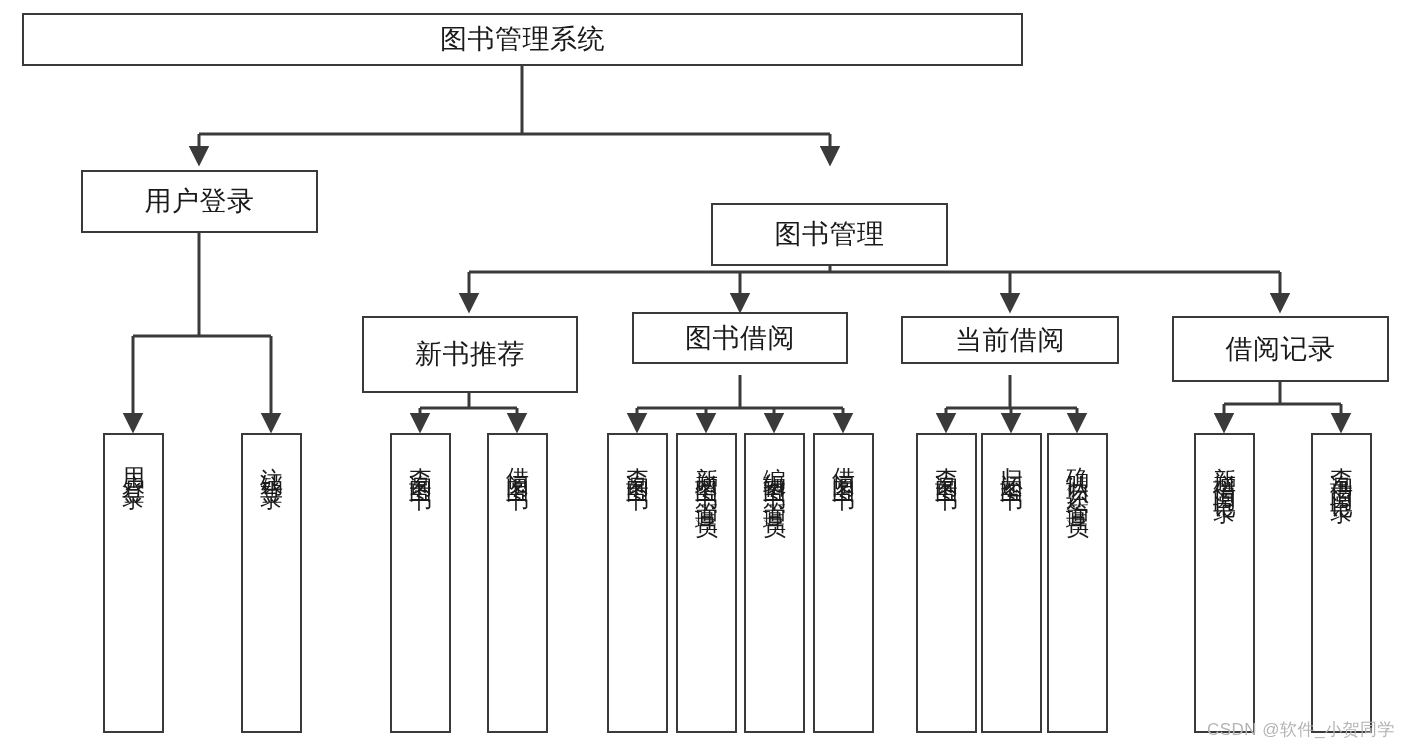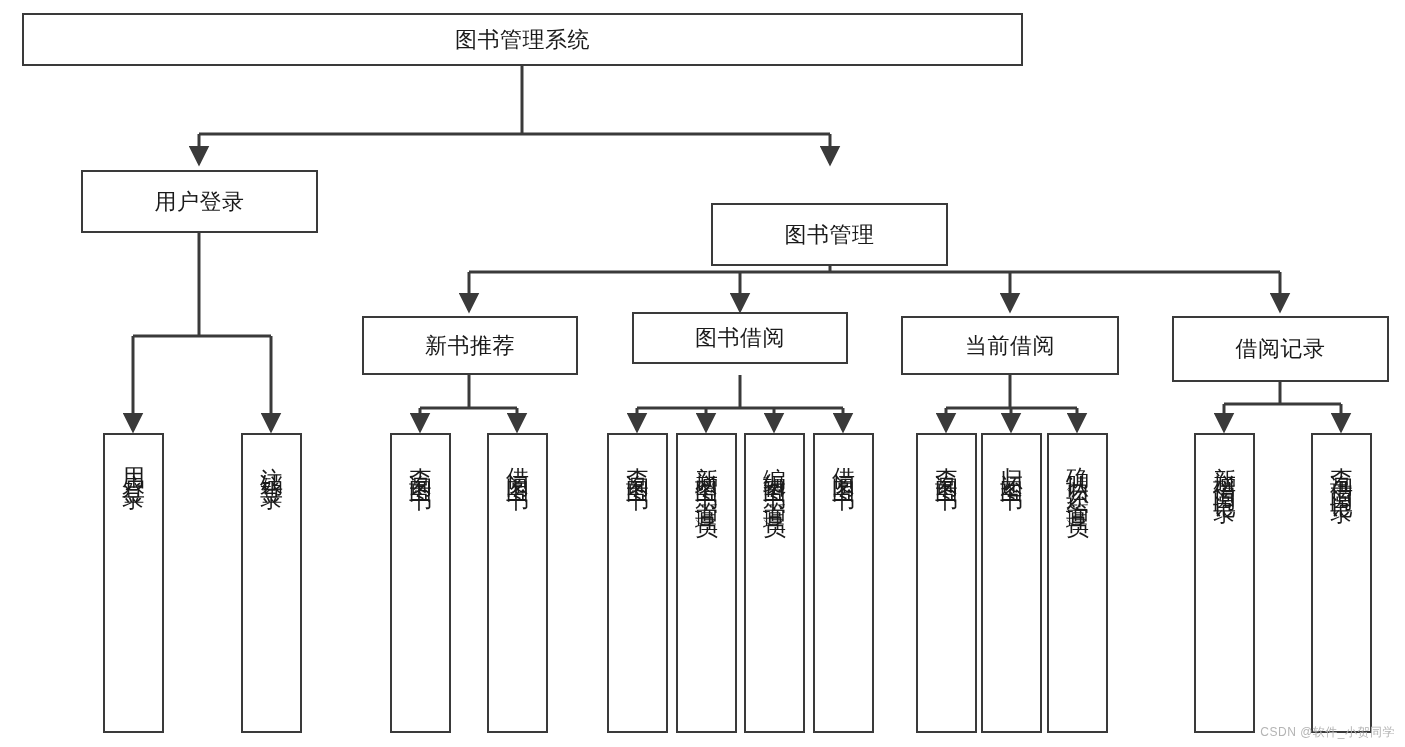--- a/index.html
+++ b/index.html
@@ -35,40 +35,40 @@
     justify-content: center;
     color: #1a1a1a;
   }
   .node-label {
     display: block;
     text-align: center;
     line-height: 1.05;
     white-space: nowrap;
   }
   .h-node .node-label {
-    font-size: 22px;
+    font-size: 27px;
     letter-spacing: 0.5px;
     text-align: right;
   }
   .v-node {
     align-items: flex-start;
     padding-top: 14px;
   }
   .v-node .node-label {
     writing-mode: vertical-rl;
     text-orientation: upright;
     font-size: 23px;
     letter-spacing: 7px;
     line-height: 1;
   }
   #watermark {
     position: absolute;
     right: 10px;
     bottom: 6px;
-    font-size: 12px;
+    font-size: 17px;
     color: #b4b4b4;
     letter-spacing: 0.5px;
     white-space: nowrap;
     user-select: none;
   }
 </style>
 </head>
 <body>
 
 <div id="canvas">
@@ -127,27 +127,27 @@
     <span class="node-label">图书管理系统</span>
   </div>
 
   <div class="node h-node" style="left:81px; top:170px; width:237px; height:63px;">
     <span class="node-label">用户登录</span>
   </div>
   <div class="node h-node" style="left:711px; top:170px; width:237px; height:63px;margin-top:33px;">
     <span class="node-label">图书管理</span>
   </div>
 
-  <div class="node h-node" style="left:362px; top:316px; width:216px; height:59px;">
+  <div class="node h-node" style="left:362px; top:316px; width:216px; height:77px;">
     <span class="node-label">新书推荐</span>
   </div>
   <div class="node h-node" style="left:632px; top:312px; width:216px; height:52px;">
     <span class="node-label">图书借阅</span>
   </div>
-  <div class="node h-node" style="left:901px; top:316px; width:218px; height:59px;">
+  <div class="node h-node" style="left:901px; top:316px; width:218px; height:48px;">
     <span class="node-label">当前借阅</span>
   </div>
   <div class="node h-node" style="left:1172px; top:316px; width:217px; height:66px;">
     <span class="node-label">借阅记录</span>
   </div>
 
   <div class="node v-node" style="left:103px; top:433px; width:61px; height:300px;">
     <span class="node-label">用户登录</span>
   </div>
   <div class="node v-node" style="left:241px; top:433px; width:61px; height:300px;">

